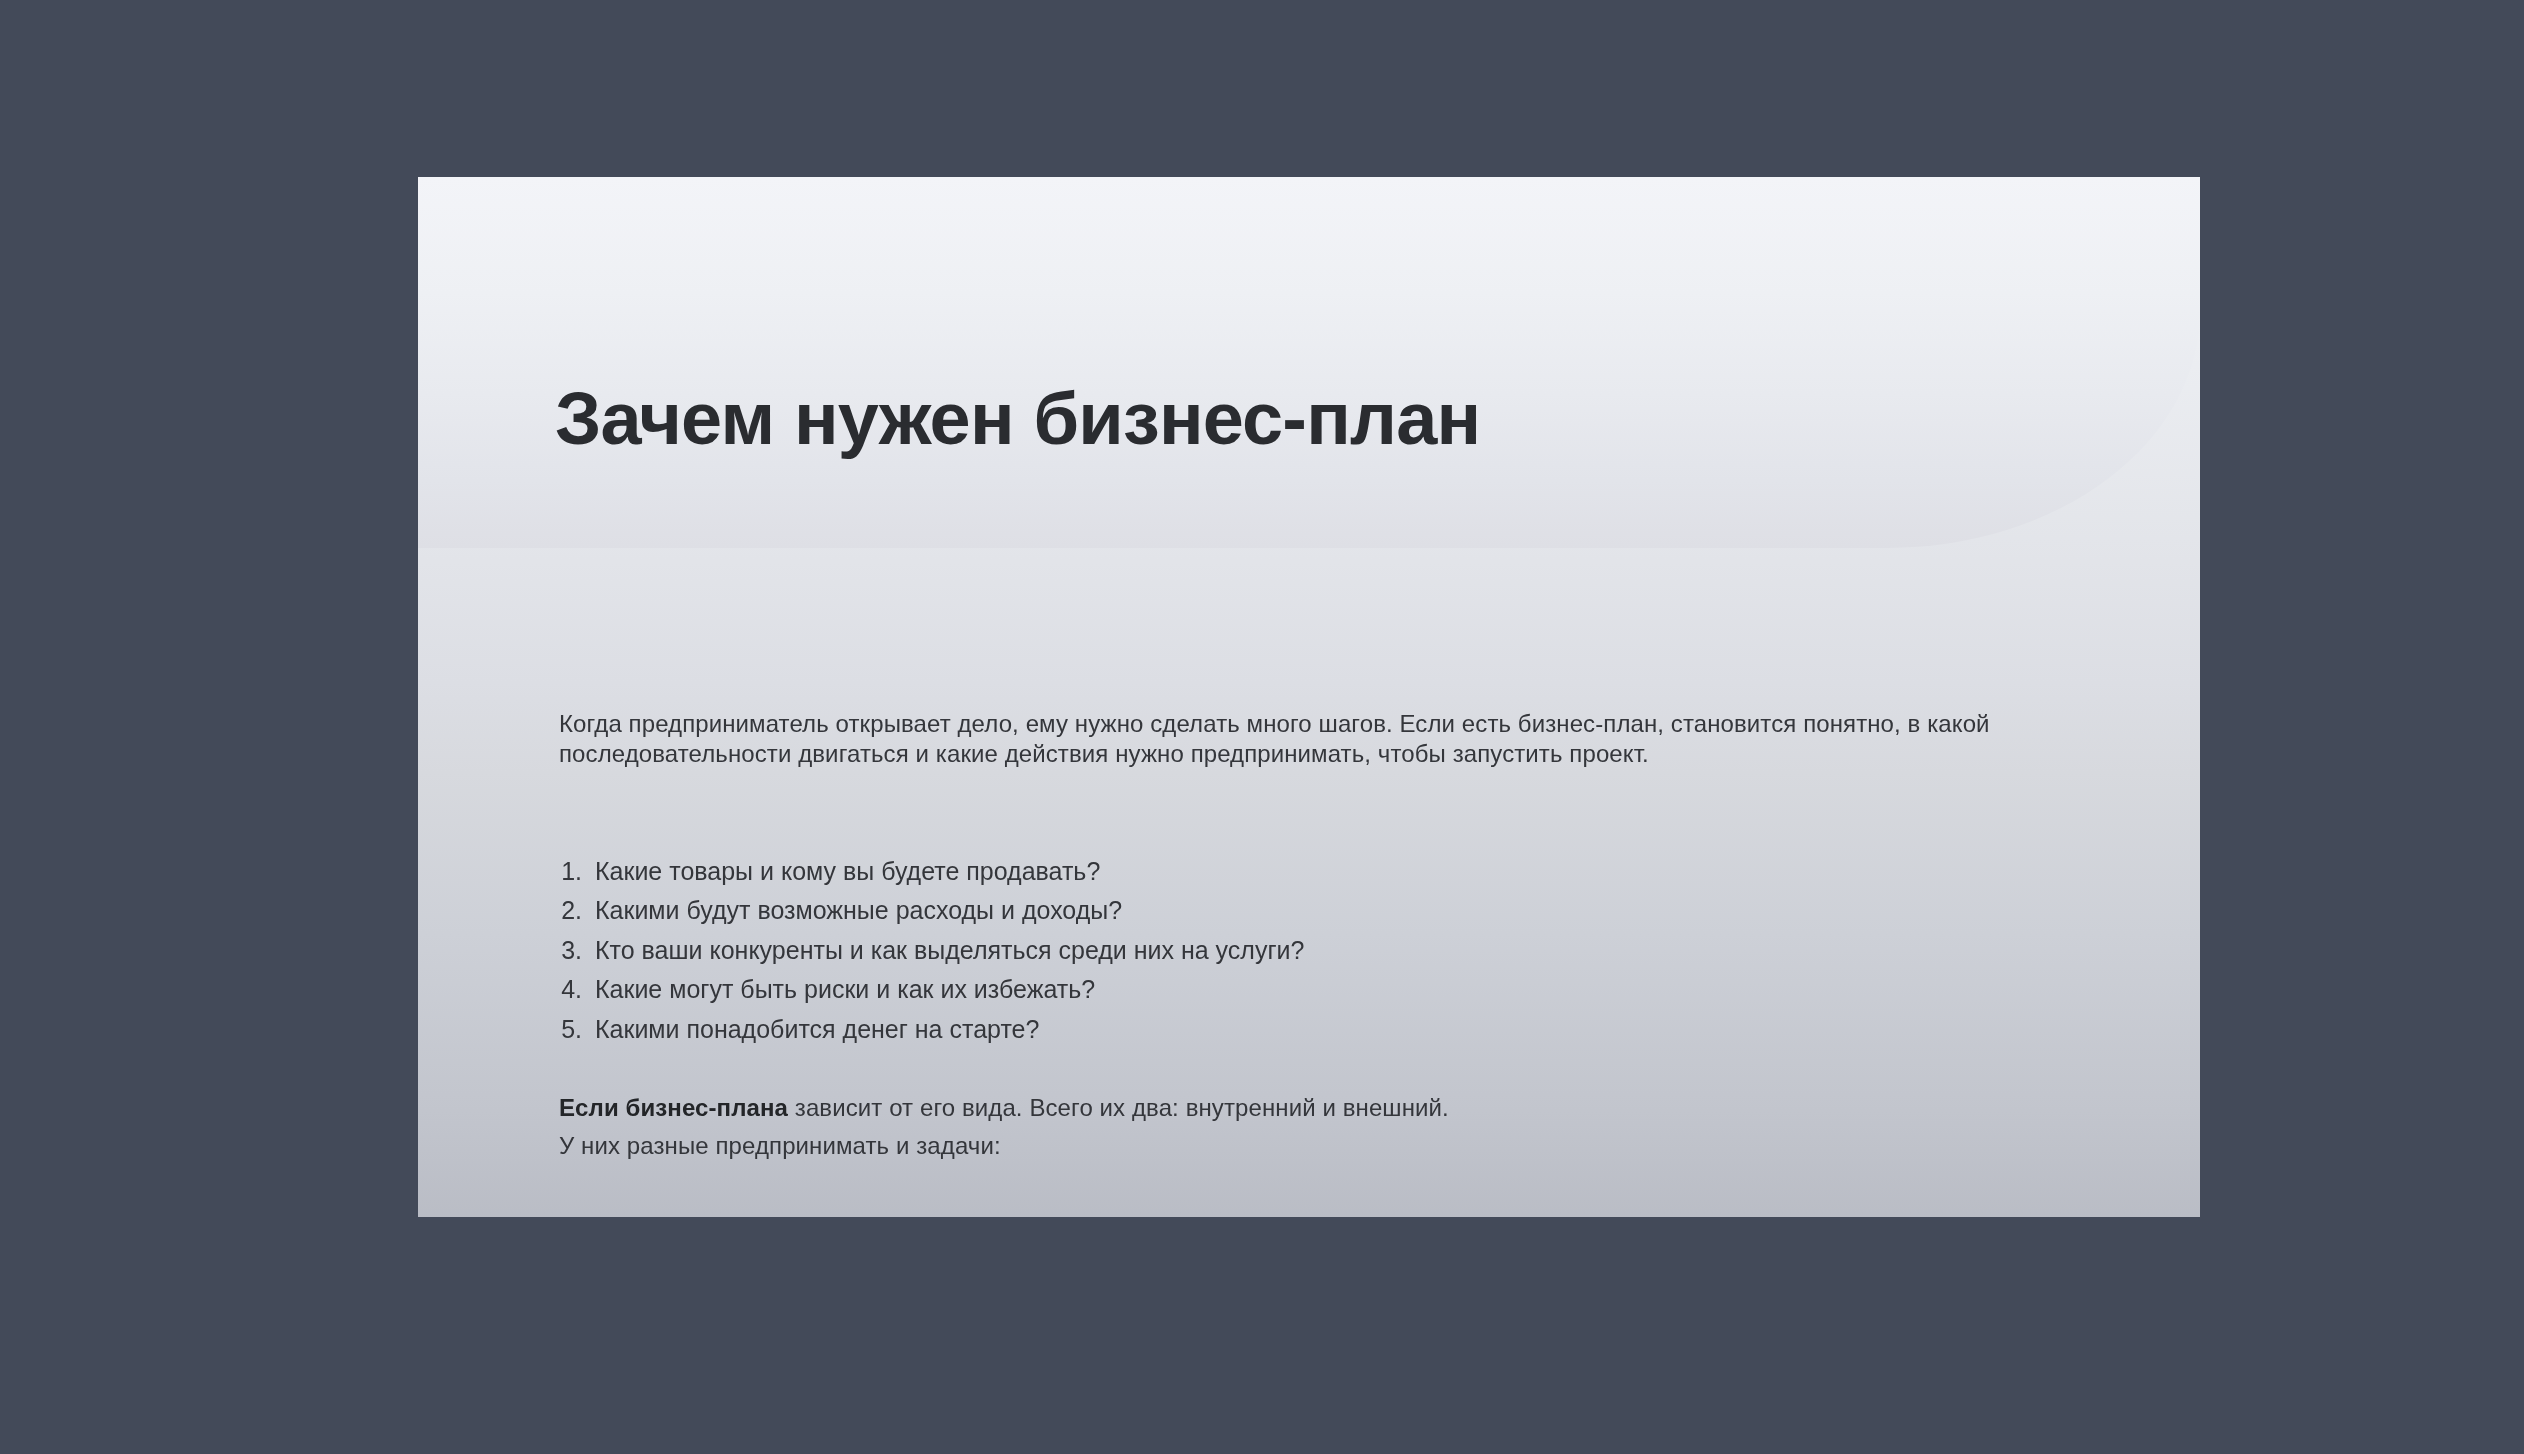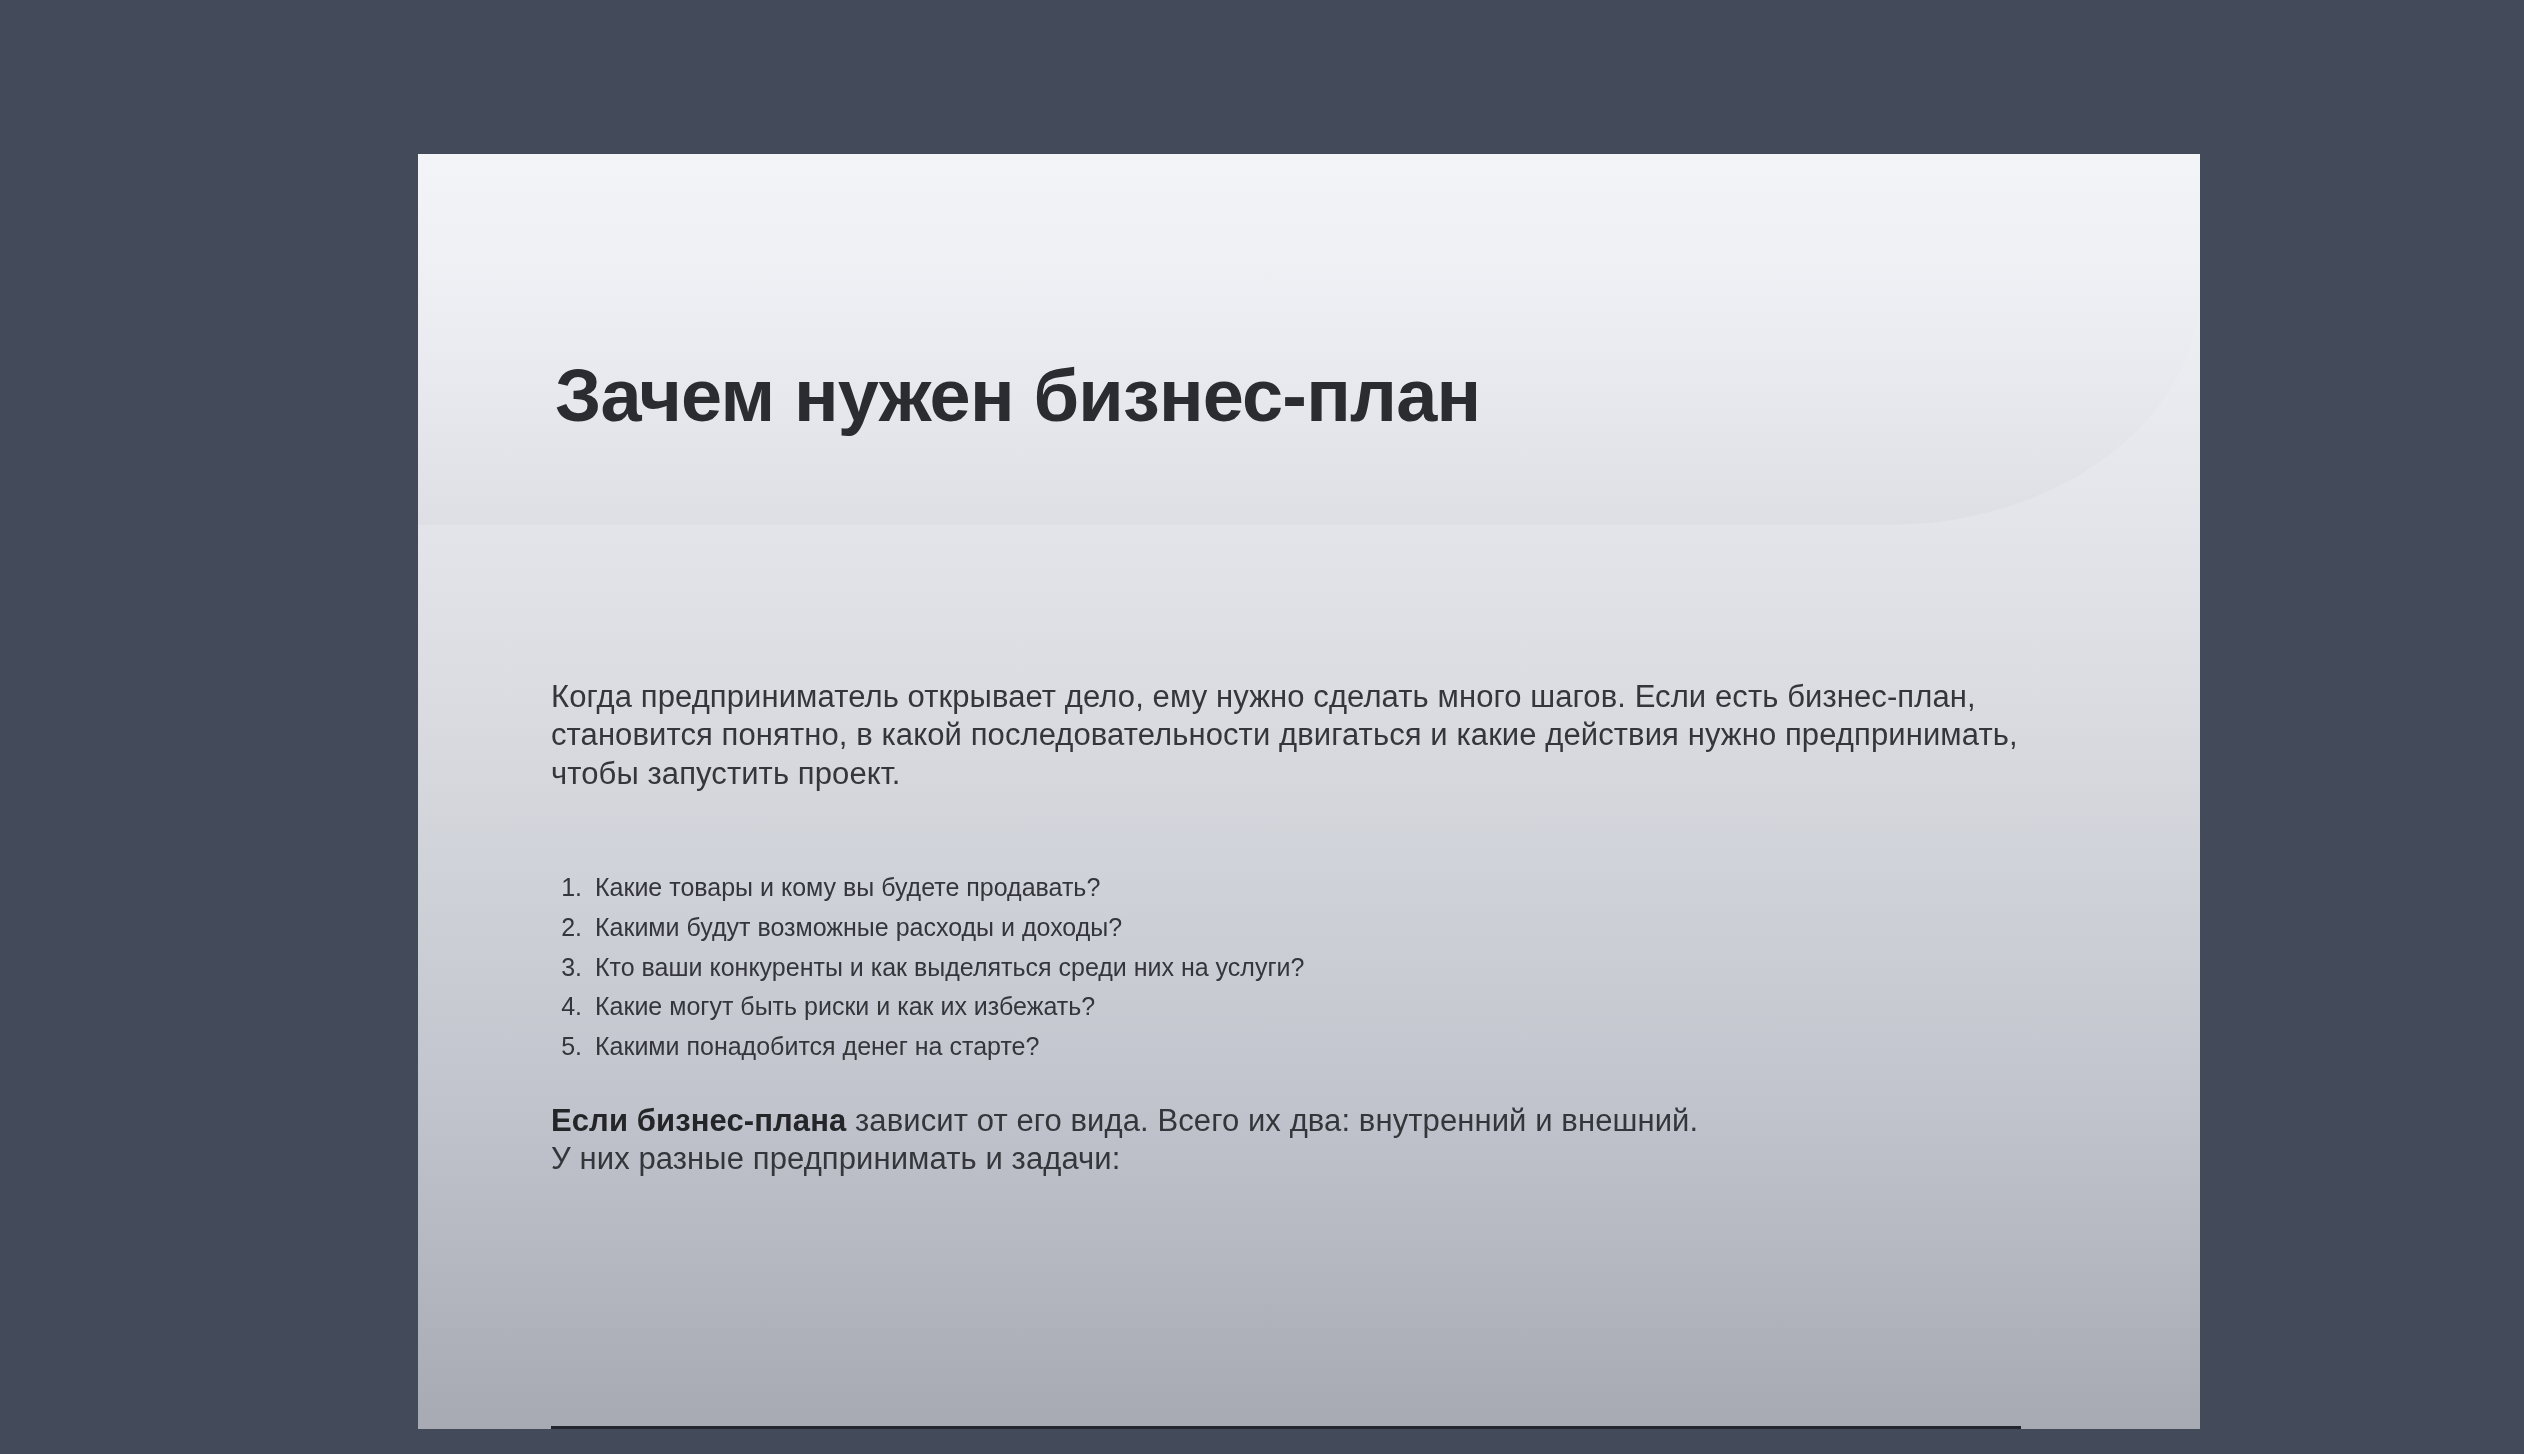--- a/index.html
+++ b/index.html
@@ -12,23 +12,23 @@
     height: 1454px;
     overflow: hidden;
     font-family: "Liberation Sans", sans-serif;
     -webkit-font-smoothing: antialiased;
   }
 
   
   .page {
     position: absolute;
     left: 418px;
-    top: 154px;
+    top: 177px;
     width: 1782px;
-    height: 1275px;
+    height: 1040px;
     background: linear-gradient(to bottom,
                 #f1f2f6 0px,
                 #eceef2 167px,
                 #e2e4e9 384px,
                 #dcdee4 505px,
                 #d7d9de 596px,
                 #cdd0d7 757px,
                 #c2c5cd 934px,
                 #b4b7c0 1111px,
                 #a8abb4 1262px,
@@ -70,22 +70,22 @@
 
   
   .content {
     position: absolute;
     left: 133px;
     top: 524px;
     width: 1495px;
   }
 
   .para {
-    margin: 0;
-    font-size: 31px;
+    margin: 8px;
+    font-size: 24px;
     line-height: 1.24;
     color: #34363b;
     letter-spacing: 0.1px;
   }
   .para strong { font-weight: bold; color: #232528; }
 
   .gap-1 { height: 48px; }
   .gap-2 { height: 34px; }
   .gap-3 { height: 43px; }
 

